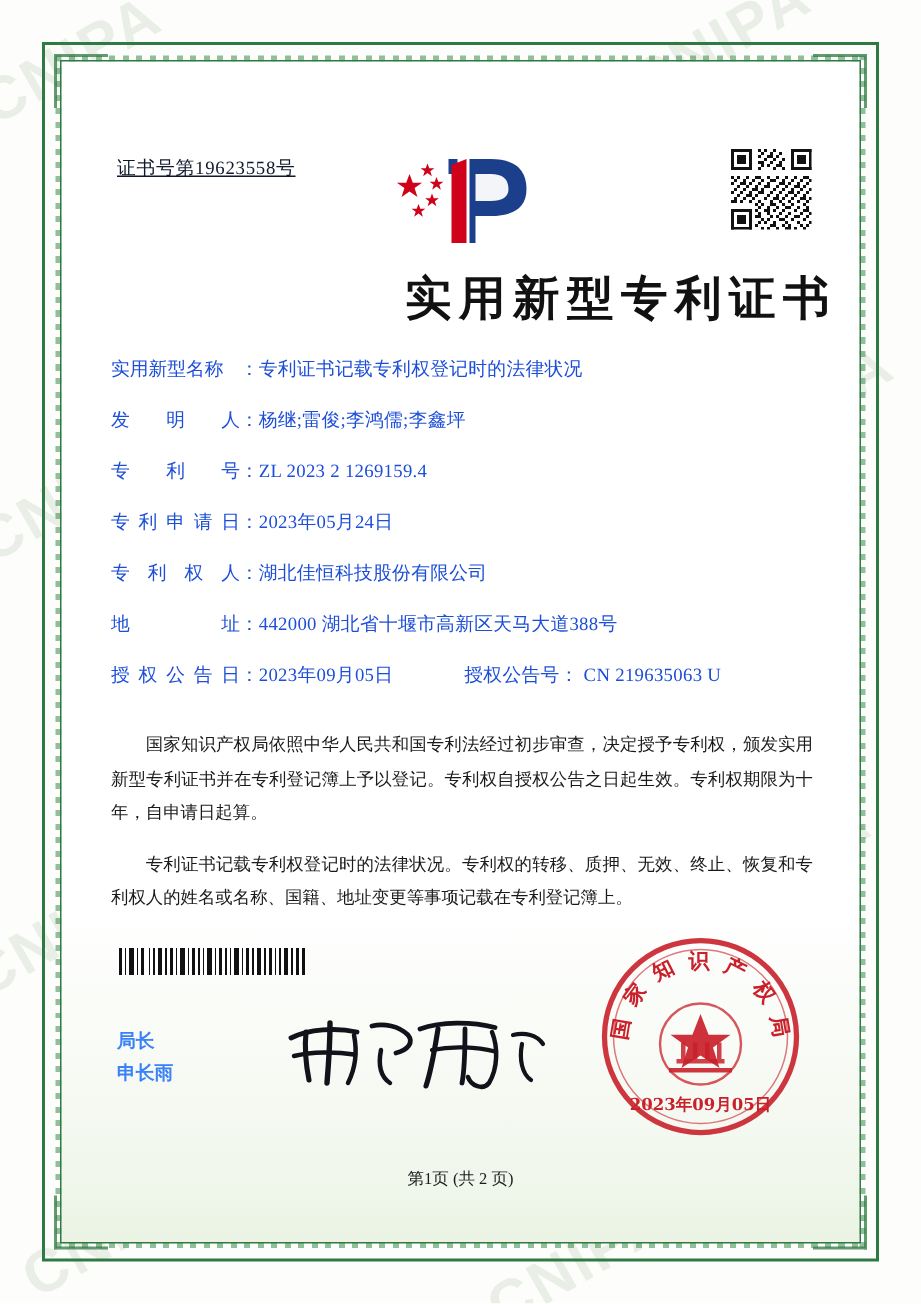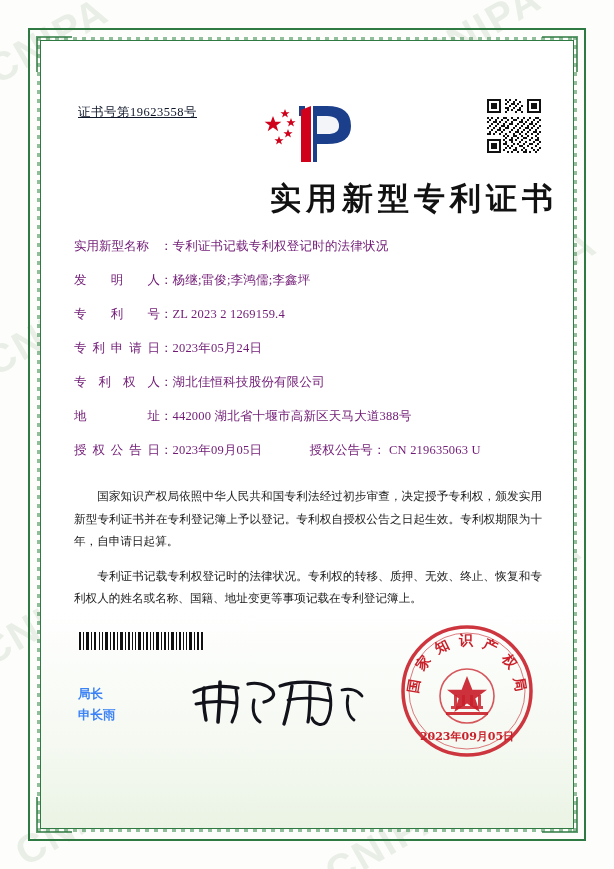--- a/index.html
+++ b/index.html
@@ -142,21 +142,21 @@
     position: absolute;
     left: 18px;
     top: 182px;
     width: 470px;
   }
   .field-row {
     display: flex;
     align-items: baseline;
     margin-bottom: 17px;
     font-size: 12.5px;
-    color: #701a75;
+    color: #1d4ed8;
   }
   .field-label {
     width: 86px;
     flex: 0 0 86px;
     letter-spacing: 0;
     white-space: nowrap;
   }
   .field-label.spread {
     display: flex;
     justify-content: space-between;
@@ -626,15 +626,16 @@
             <rect x="-13" y="-1" width="3" height="11"></rect>
             <rect x="-5" y="-1" width="3" height="11"></rect>
             <rect x="3" y="-1" width="3" height="11"></rect>
             <rect x="11" y="-1" width="3" height="11"></rect>
           </g>
         </g>
         <text x="69" y="118" text-anchor="middle" font-family="'DejaVu Serif', serif" font-size="11" font-weight="bold" fill="#c9202a">2023年09月05日</text>
       </svg>
     </div>
 
+    <div class="page-num">第1页 (共 2 页)</div>
 
   </div>
 </div>
 
 </body></html>

